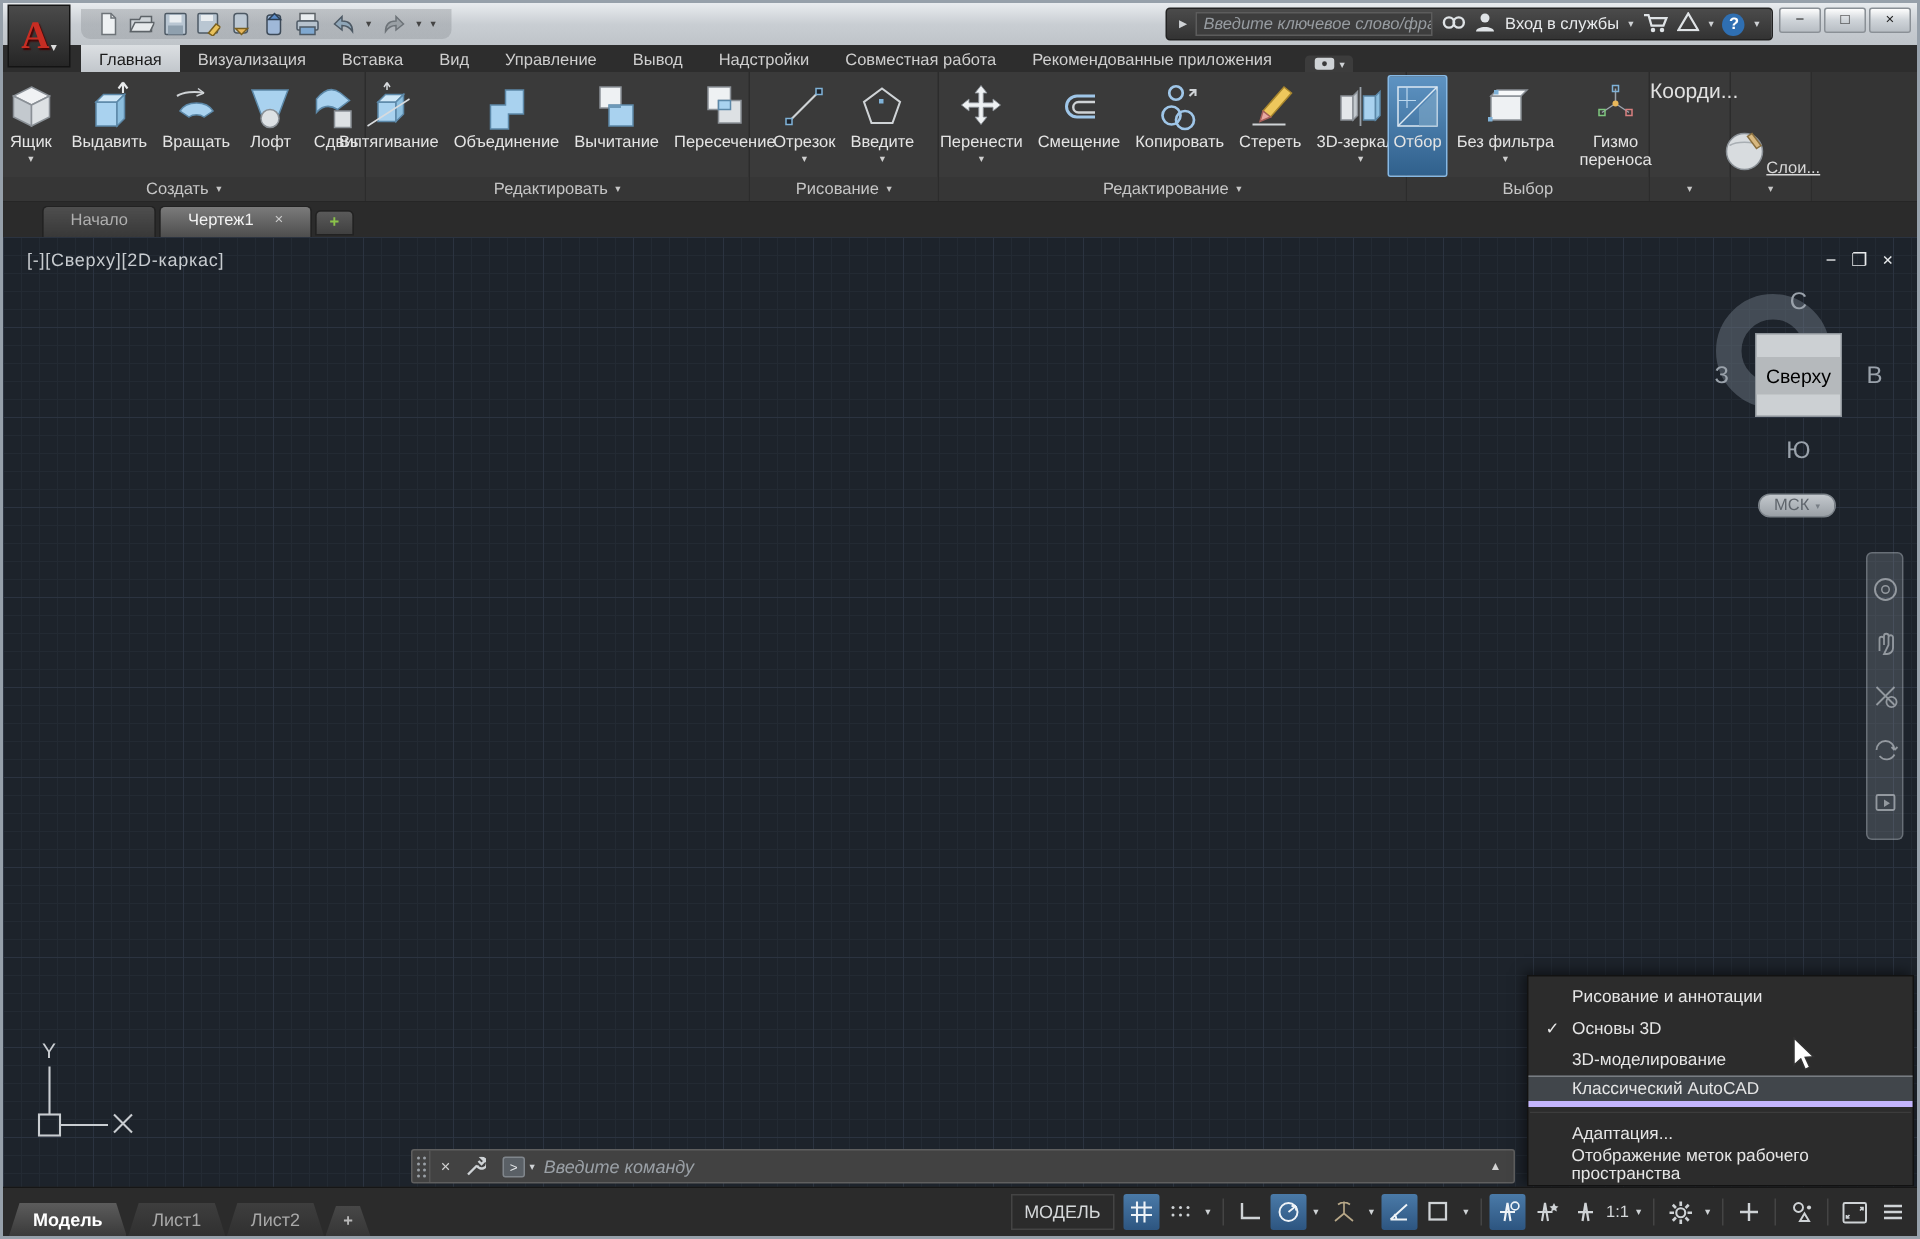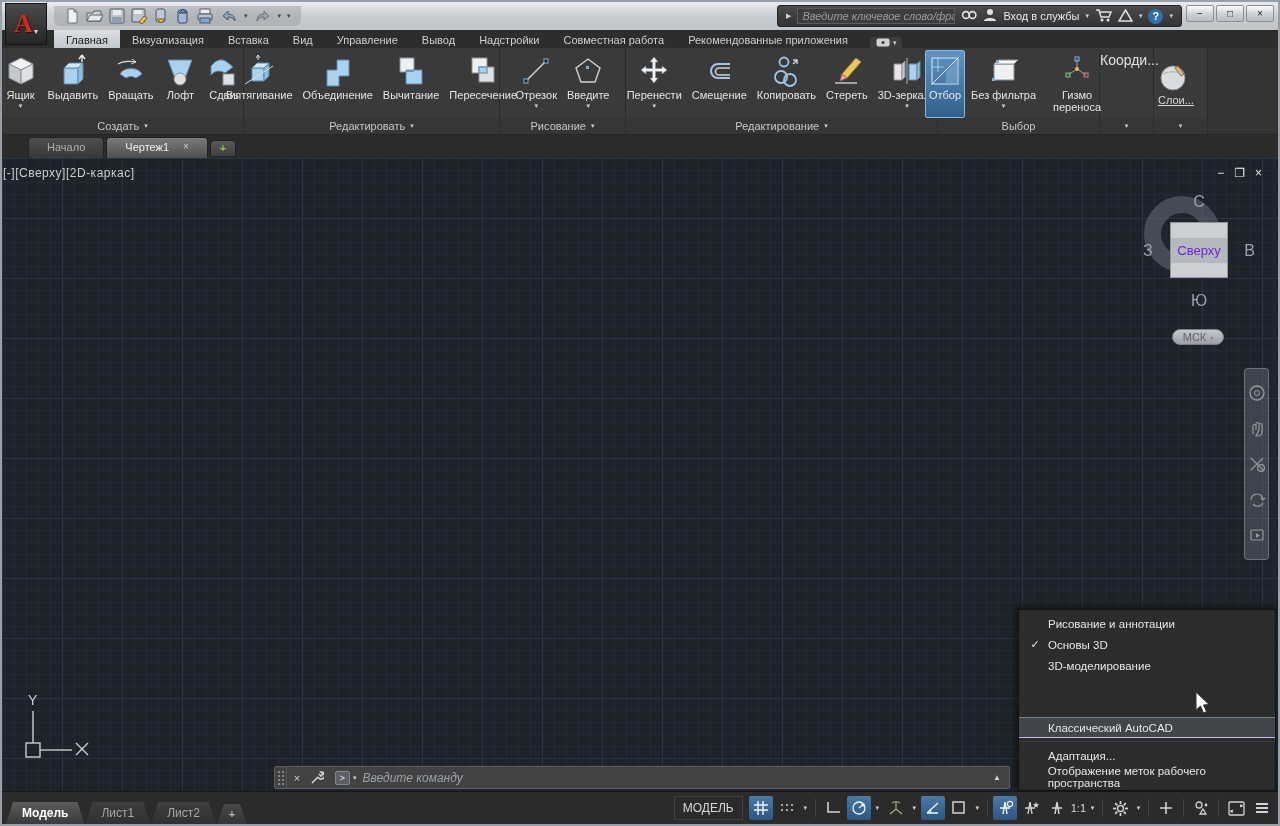--- a/index.html
+++ b/index.html
@@ -57,33 +57,33 @@
   .ftab-plus { height:17px; width:26px; margin-bottom:1px; background:linear-gradient(#5a5a5a,#404040); border:1px solid #222; border-radius:4px 4px 0 0; color:#8bc34a; text-align:center; line-height:15px; font-weight:bold; }
 
   
   .canvas { flex:1; position:relative; background-color:#1d232b;
     background-image:
       linear-gradient(#2b3340 1px, transparent 1px),
       linear-gradient(90deg, #2b3340 1px, transparent 1px),
       linear-gradient(#232a33 1px, transparent 1px),
       linear-gradient(90deg, #232a33 1px, transparent 1px);
     background-size:60px 60px, 60px 60px, 12px 12px, 12px 12px; overflow:hidden; }
-  .vp-label { position:absolute; left:1px; top:8px; color:#c8ccd0; font-size:12px; letter-spacing:0.5px; }
+  .vp-label { position:absolute; left:16px; top:8px; color:#c8ccd0; font-size:12px; letter-spacing:0.5px; }
   .vp-controls { position:absolute; right:16px; top:8px; display:flex; gap:10px; color:#e8eaec; font-size:12px; }
 
   
   .viewcube { position:absolute; left:1142px; top:38px; width:110px; height:110px; }
   .vc-ring { position:absolute; left:0; top:0; width:76px; height:76px; border:17px solid rgba(105,115,128,0.5); border-radius:50%; }
   .vc-letter { position:absolute; color:#9aa2ab; font-size:16px; }
   .vc-n { left:50%; top:-3px; transform:translateX(-50%); }
   .vc-s { left:50%; bottom:-4px; transform:translateX(-50%); }
   .vc-w { left:-1px; top:50%; transform:translateY(-50%); }
   .vc-e { right:-1px; top:50%; transform:translateY(-50%); }
   .vc-face { position:absolute; left:26px; top:26px; width:58px; height:56px; background:#ccd0d3; border:1px solid #8f959b; display:flex; align-items:center; justify-content:center; }
-  .vc-face-inner { background:#b5b9bc; padding:5px 6px; font-size:13px; color:#6d28d9; }
+  .vc-face-inner { background:#b5b9bc; padding:5px 6px; font-size:13px; color:#000000; }
   .wcs-btn { position:absolute; left:1170px; top:171px; width:52px; height:16px; background:linear-gradient(#c3c8cd,#9aa0a6); border:1px solid #7c838a; border-radius:8px; color:#5f656c; font-size:11px; display:flex; align-items:center; justify-content:center; gap:4px; }
   .wcs-btn .drop { font-size:6px; color:#777e85; }
 
   
   .navbar { position:absolute; left:1242px; top:210px; width:25px; height:192px; background:rgba(175,183,192,0.22); border:1px solid rgba(210,216,222,0.30); border-radius:4px; display:flex; flex-direction:column; align-items:center; justify-content:space-around; padding:6px 0; }
   .navbar svg { opacity:0.5; display:block; }
 
   
   .ucs { position:absolute; left:12px; bottom:28px; }
 
@@ -94,21 +94,21 @@
   .cmd-wrench { width:20px; display:flex; justify-content:center; }
   .cmd-prompt { display:flex; align-items:center; gap:3px; margin-left:8px; }
   .cmd-prompt-badge { width:15px; height:14px; background:#5a6066; border:1px solid #80868c; border-radius:2px; color:#e8eaec; font-size:9px; text-align:center; line-height:13px; }
   .cmd-input { flex:1; color:#9aa0a6; font-style:italic; font-size:12px; margin-left:6px; }
   .cmd-up { color:#d2d2d2; font-size:8px; padding-right:8px; }
 
   
   .ctx-menu { position:absolute; right:2px; bottom:0; width:258px; background:#2c2c2c; border:1px solid #121212; box-shadow:-2px -2px 8px rgba(0,0,0,0.5); font-size:11.5px; color:#e6e6e6; padding:3px 0; }
   .ctx-item { height:21px; display:flex; align-items:center; padding-left:10px; gap:7px; position:relative; }
   .ctx-check { width:12px; text-align:center; color:#eaeaea; font-size:11px; }
-  .ctx-item.hl { background:#41464b; border-top:1px solid #787d82; border-bottom:1px solid #c4b5fd;margin-top:41px; }
+  .ctx-item.hl { background:#41464b; border-top:1px solid #787d82; border-bottom:4px solid #c4b5fd; }
   .ctx-sep { height:1px; background:#1b1b1b; border-bottom:1px solid #3c3c3c; margin:3px 1px; }
 
   .cursor { position:absolute; left:1192px; top:533px; z-index:60; }
 
   
   .statusbar { height:33px; background:#2b2b2b; border-top:1px solid #161616; display:flex; align-items:center; flex:none; padding:0 4px; }
   .model-tabs { display:flex; align-items:flex-end; gap:1px; height:100%; padding-top:6px; }
   .mtab { height:22px; padding:4px 16px; font-size:12px; color:#a8a8a8; background:linear-gradient(#3e3e3e,#303030); clip-path:polygon(7px 0, calc(100% - 7px) 0, 100% 100%, 0 100%); }
   .mtab.active { color:#ffffff; font-weight:bold; background:linear-gradient(#5c5c5c,#3a3a3a); }
   .mtab-plus { height:20px; width:30px; color:#b8b8b8; background:linear-gradient(#474747,#363636); clip-path:polygon(7px 0, calc(100% - 7px) 0, 100% 100%, 0 100%); text-align:center; line-height:20px; font-weight:bold; }
@@ -488,21 +488,21 @@
     </div>
 
     <div class="panel panel-collapsed">
       <div class="ptop-label">Коорди...</div>
       <div class="ptitle">
           <span class="drop">▾</span>
         </div>
     </div>
 
     <div class="panel panel-collapsed">
-      <div class="pbody" style="flex-direction:column; align-items:flex-start; gap:0;text-decoration:underline;">
+      <div class="pbody" style="flex-direction:row; align-items:flex-end; gap:0;text-decoration:underline;">
         <span class="ricon"><svg width="30" height="30">
               <circle cx="15" cy="16" r="12" fill="#d8dcdf" stroke="#8a9096"></circle>
               <path d="M5 12 a12 5 0 0 1 20 0" fill="none" stroke="#a8aeb3"></path>
               <path d="M20 4 l6 8 -3 2 -6-8 z" fill="#d8b87f" stroke="#8a7040"></path>
             </svg></span>
         <span class="rlabel">Слои...</span>
       </div>
       <div class="ptitle">
           <span class="drop">▾</span>
         </div>

